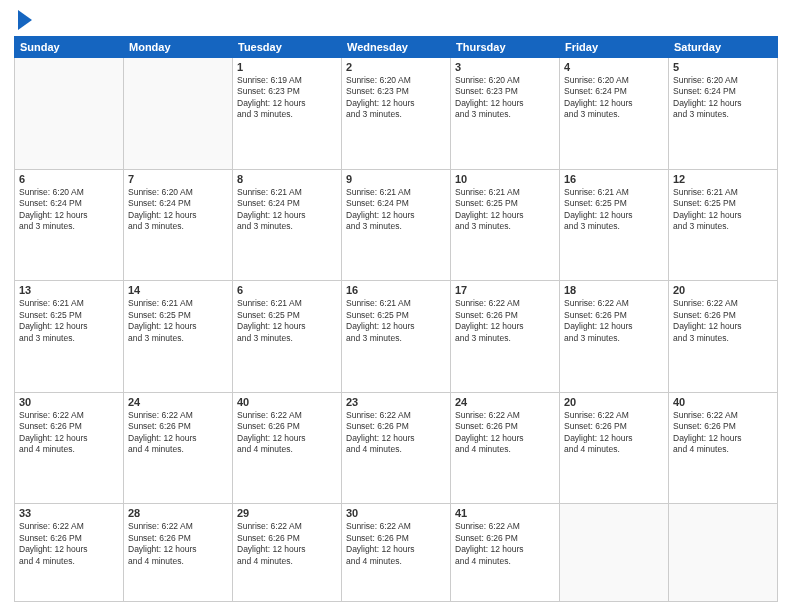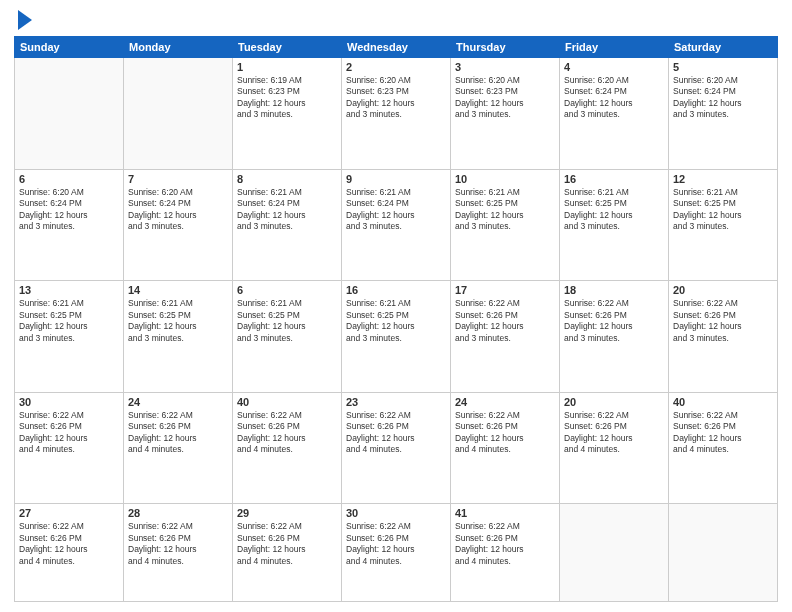--- a/index.html
+++ b/index.html
@@ -314,21 +314,21 @@
           <td>
             <span class="day-num">40</span>
             <div class="cell-content" style="white-space: pre-line;">Sunrise: 6:22 AM
 Sunset: 6:26 PM
 Daylight: 12 hours
 and 4 minutes.</div>
           </td>
         </tr>
         <tr>
           <td>
-            <span class="day-num">27</span>
+            <span class="day-num">33</span>
             <div class="cell-content" style="white-space: pre-line;">Sunrise: 6:22 AM
 Sunset: 6:26 PM
 Daylight: 12 hours
 and 4 minutes.</div>
           </td>
           <td>
             <span class="day-num">28</span>
             <div class="cell-content" style="white-space: pre-line;">Sunrise: 6:22 AM
 Sunset: 6:26 PM
 Daylight: 12 hours

